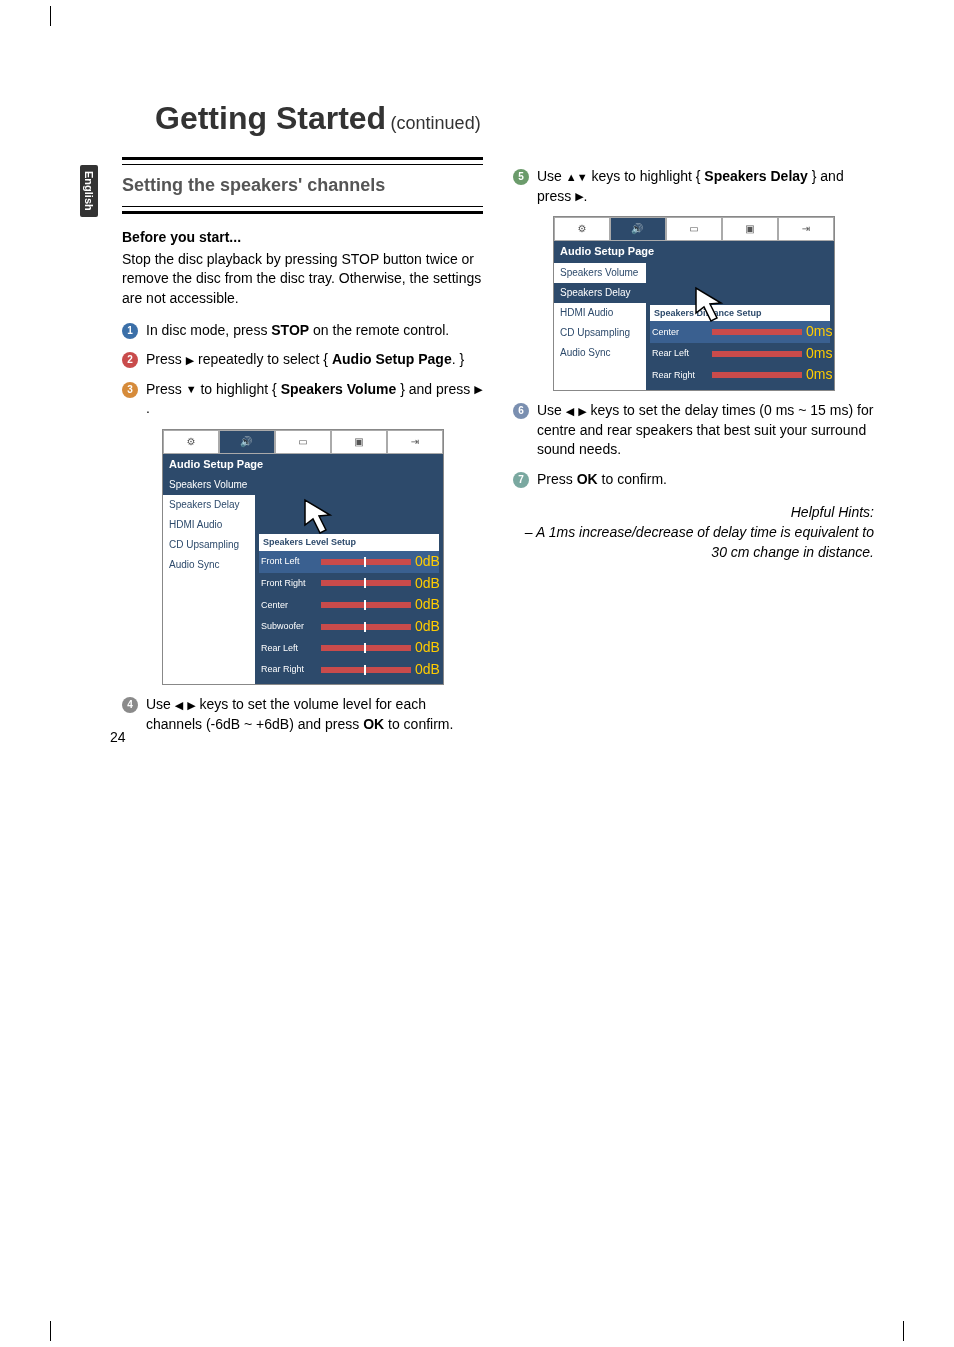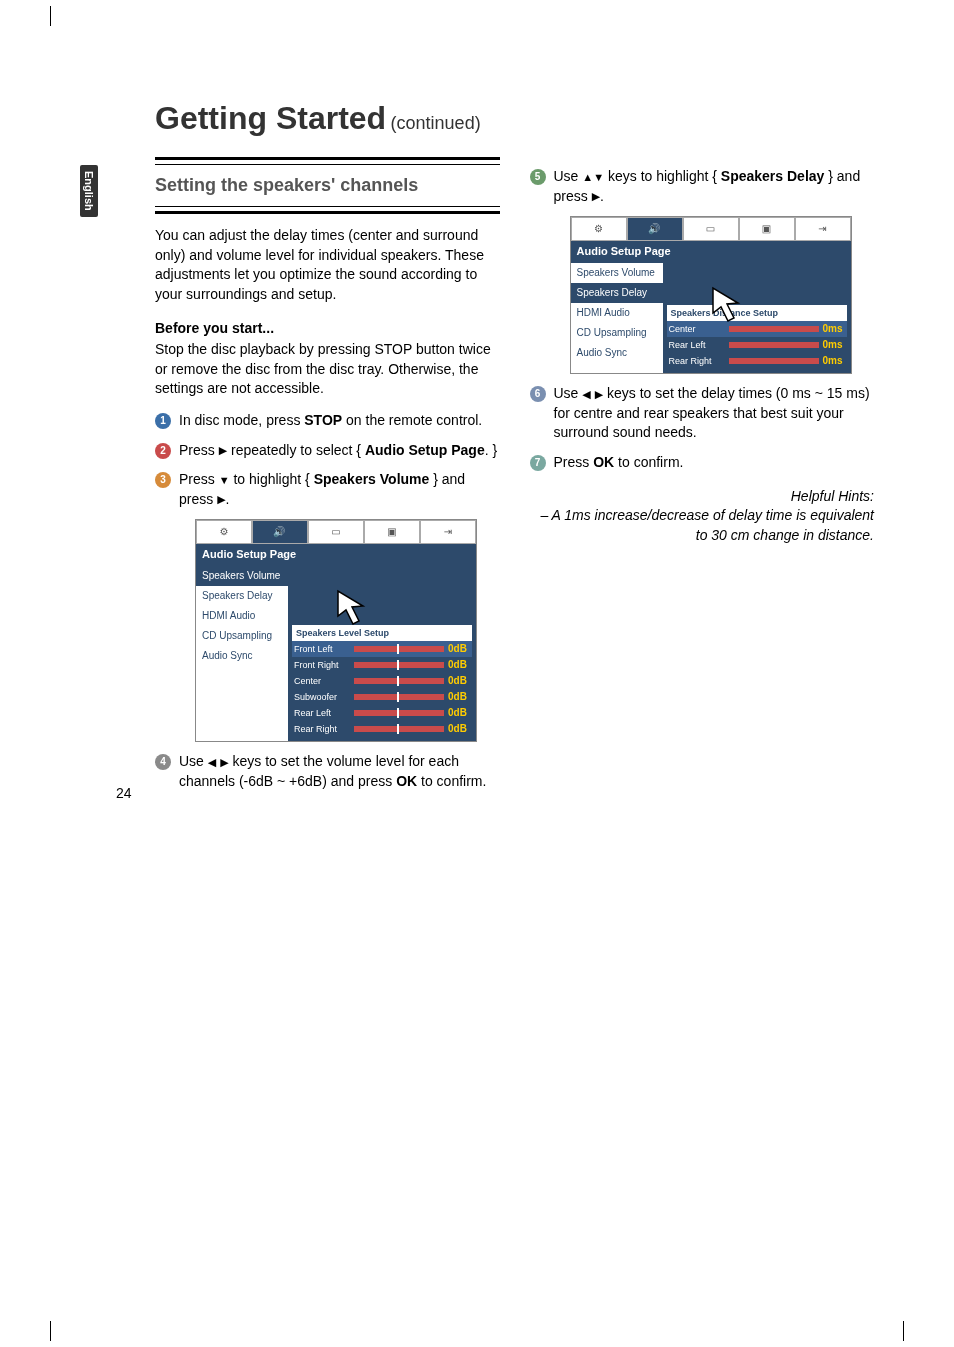--- a/index.html
+++ b/index.html
@@ -38,21 +38,21 @@
       background: #333;
       color: #fff;
       padding: 6px 3px;
       font-size: 11px;
       font-weight: bold;
       border-radius: 2px;
     }
     .columns {
       display: flex;
       gap: 30px;
-      margin-left: 75px;
+      margin-left: 42px;
     }
     .col {
       flex: 1;
       font-size: 14px;
       line-height: 1.4;
     }
     .section-rule {
       border: none;
       border-top: 3px solid #000;
       border-bottom: 1px solid #000;
@@ -200,33 +200,34 @@
     .level-bar .tick {
       position: absolute;
       right: 50%;
       top: -2px;
       bottom: -2px;
       width: 2px;
       background: #fff;
     }
     .level-val {
       width: 22px;
+      text-align: right;
       color: #ffcc00;
-      font-weight: bold;
-      font-size: 10px;
+      font-weight: normal;
+      font-size: 14px;
     }
     .hints {
       font-style: italic;
       margin-top: 14px;
       text-align: right;
     }
     .pagenum {
       position: absolute;
       bottom: 60px;
-      left: 116px;
+      left: 110px;
       font-size: 14px;
     }
     .crop-mark {
       position: absolute;
       width: 30px;
       height: 30px;
     }
     .crop-mark::before, .crop-mark::after {
       content: '';
       position: absolute;
@@ -256,21 +257,20 @@
     <span class="continued">(continued)</span>
   </div>
 
   <div class="columns">
 
     <div class="col">
       <hr class="section-rule">
       <h2 class="section-heading">Setting the speakers' channels</h2>
       <hr class="section-rule-bottom">
 
-      <p class="para">You can adjust the delay times (center and surround only) and volume level for individual speakers. These adjustments let you optimize the sound according to your surroundings and setup.</p>
 
       <div class="subhead">Before you start...</div>
       <p class="para" style="margin-top:2px;">Stop the disc playback by pressing STOP button twice or remove the disc from the disc tray.  Otherwise, the settings are not accessible.</p>
 
       <div class="step">
         <span class="bullet bullet1">1</span>
         <span class="step-text">
           <span>In disc mode, press </span><span class="bold">STOP</span><span> on the remote control.</span>
         </span>
       </div>

